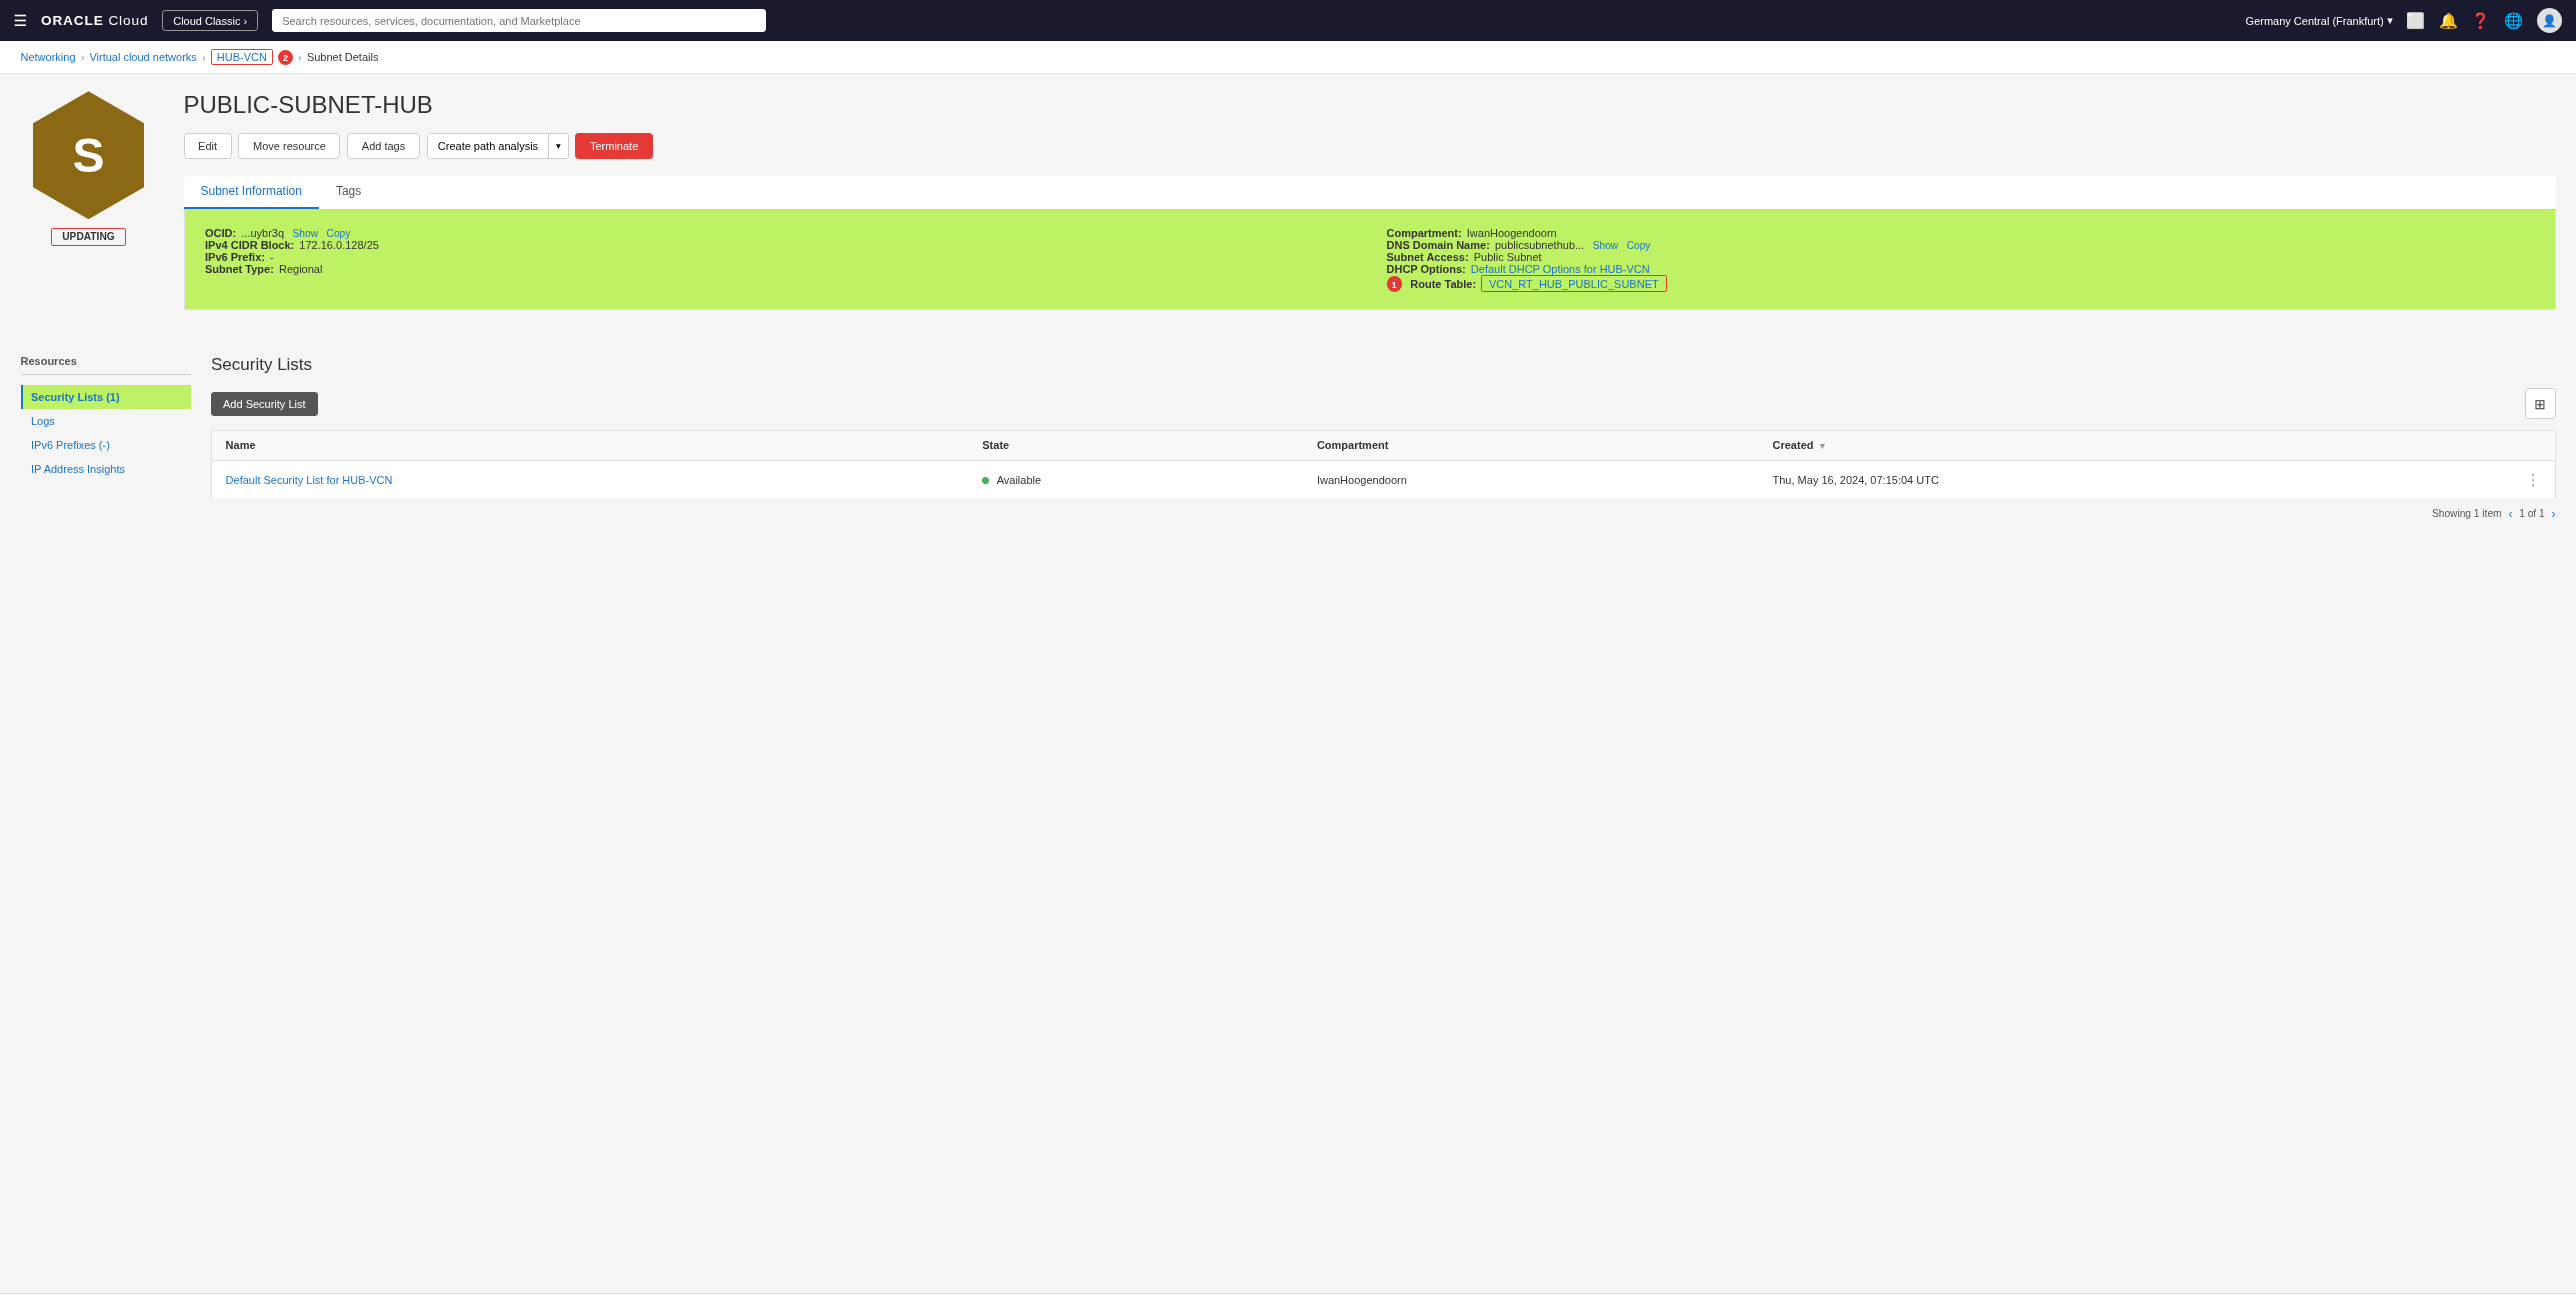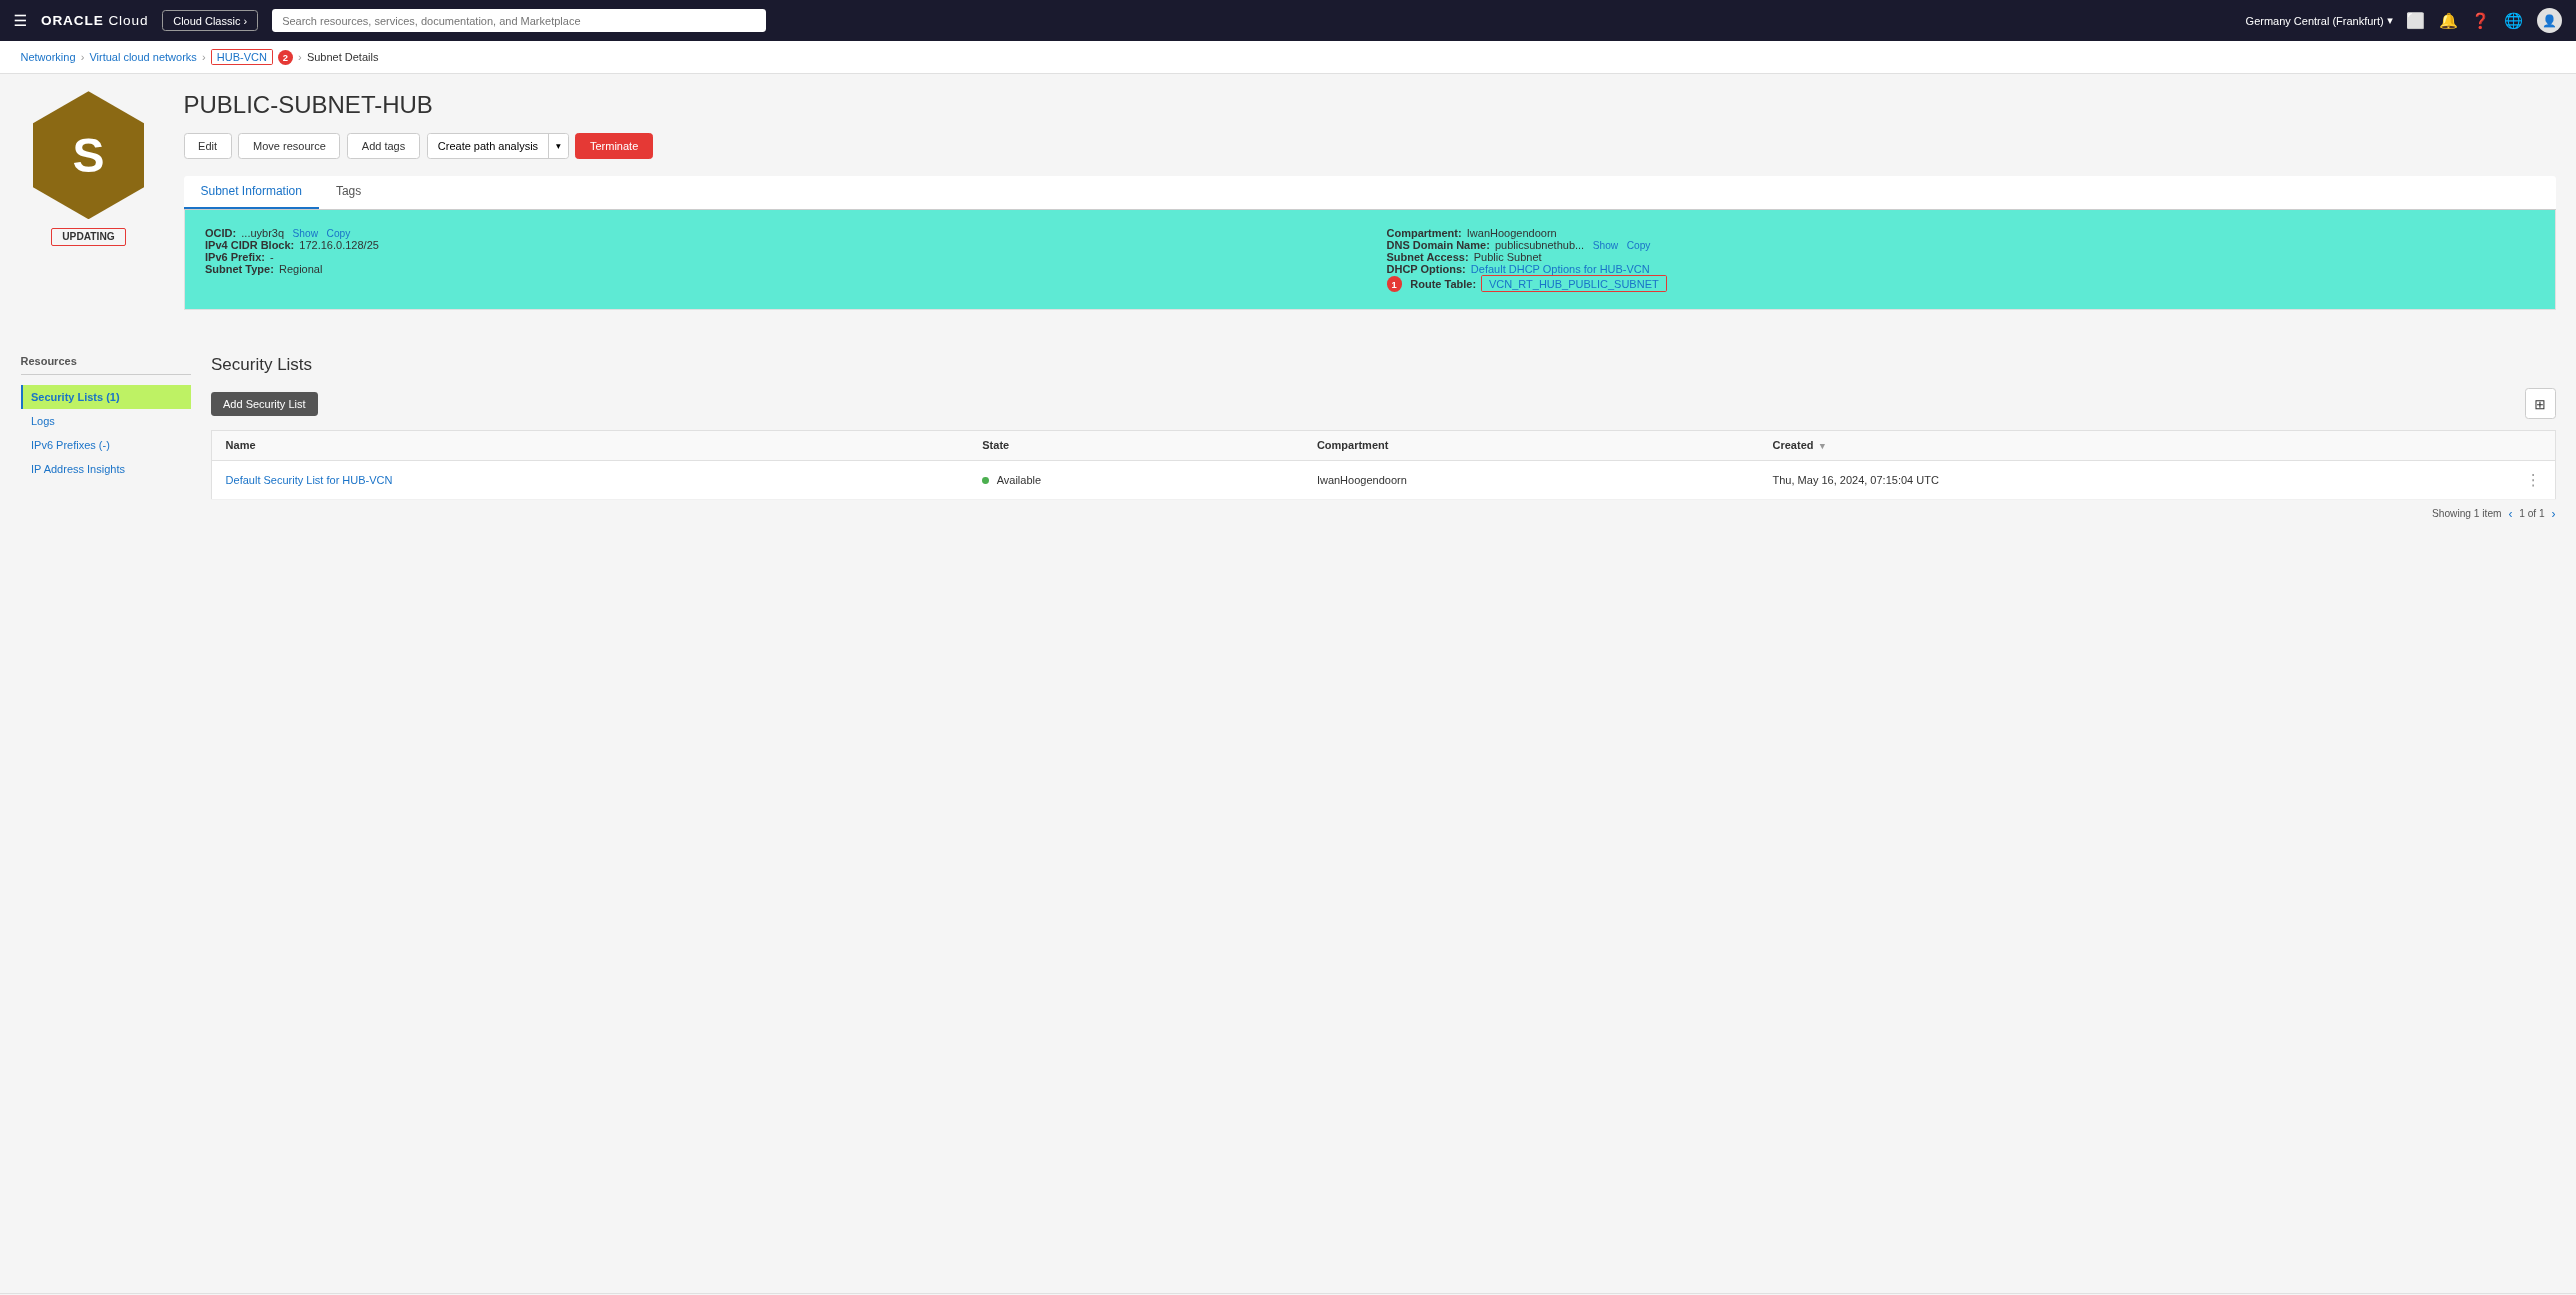--- a/index.html
+++ b/index.html
@@ -186,21 +186,21 @@
       color: #555;
     }
     .tab.active {
       border-bottom: 2.6px solid #1a73c8;
       color: #1a73c8;
       font-weight: 500;
     }
 
     
     .info-panel {
-      background: #5eead4;
+      background: #bef264;
       border: 0.9px solid #e0e0e0;
       border-top: none;
       padding: 17px 20.5px;
       margin-bottom: 24px;
     }
     .info-grid {
       display: grid;
       grid-template-columns: 1fr 1fr;
       gap: 12px 34px;
     }

